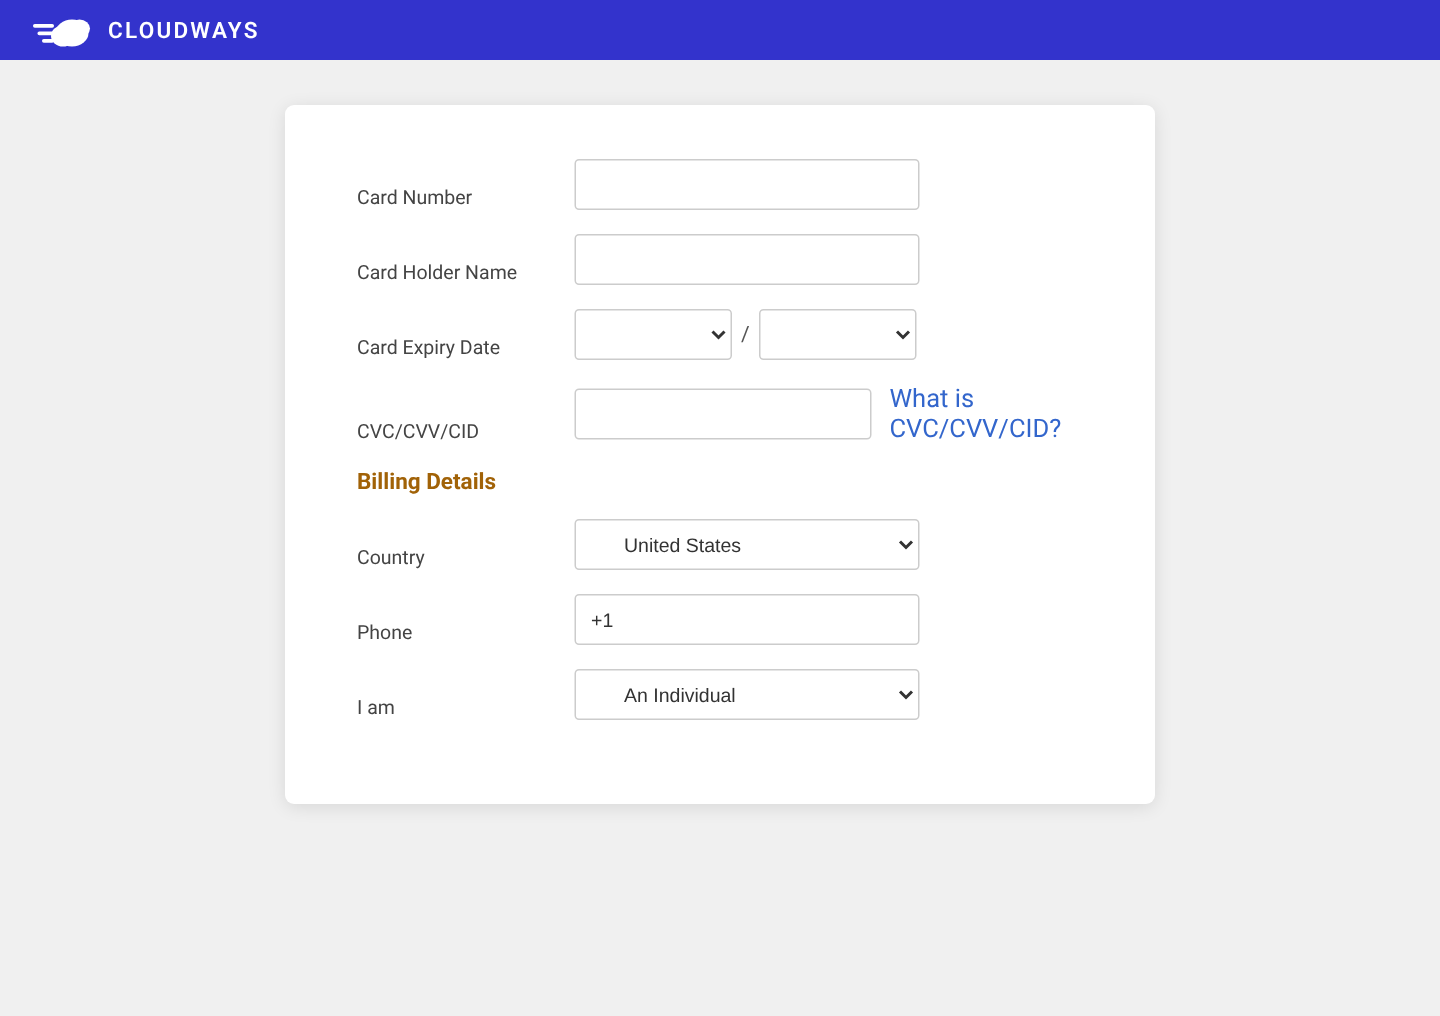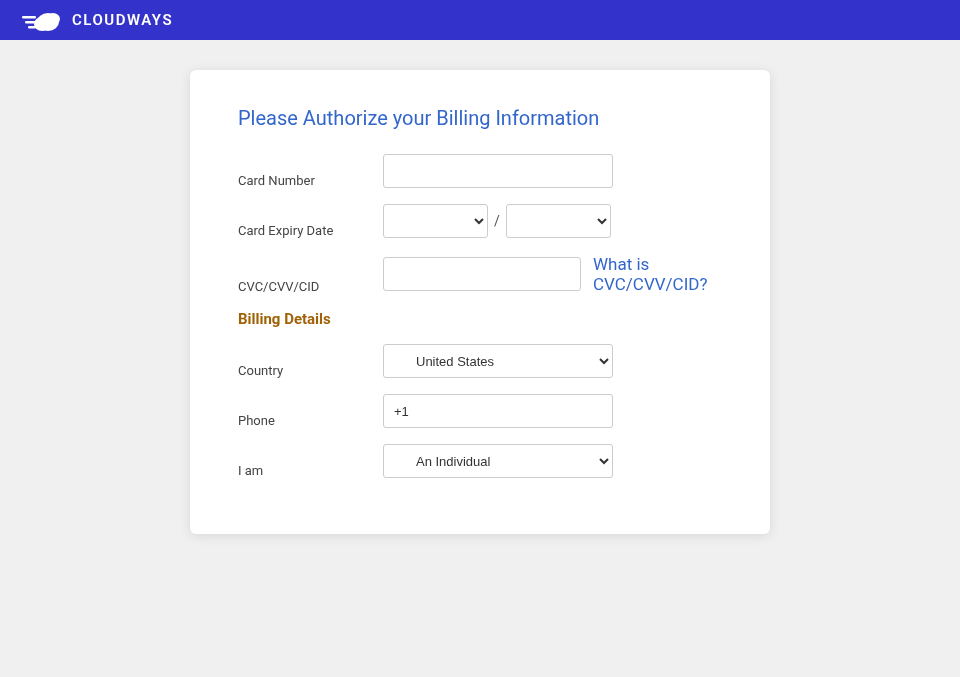--- a/index.html
+++ b/index.html
@@ -219,28 +219,31 @@
       <rect x="5" y="16" width="11" height="2.5" rx="1.2" fill="white"></rect>
       <rect x="8" y="21" width="8" height="2.5" rx="1.2" fill="white"></rect>
     </svg>
     <span class="header-logo-text">CLOUDWAYS</span>
   </div>
 </header>
 
 <div class="page-wrapper">
   <div class="card">
 
-    <h1 class="page-title">Please Authorize your Billing Information</h1>
 
 
     <div class="form-group">
       <label class="form-label">Card Number</label>
       <input type="text" class="form-control" value="" style="">
     </div>
 
+    <div class="form-group">
+      <label class="form-label">Card Holder Name</label>
+      <input type="text" class="form-control" value="" style="">
+    </div>
 
     <div class="form-group">
       <label class="form-label">Card Expiry Date</label>
       <div class="expiry-row">
         <select class="form-control">
           <option value=""></option>
           <option value="01">01</option>
           <option value="02">02</option>
           <option value="03">03</option>
           <option value="04">04</option>

